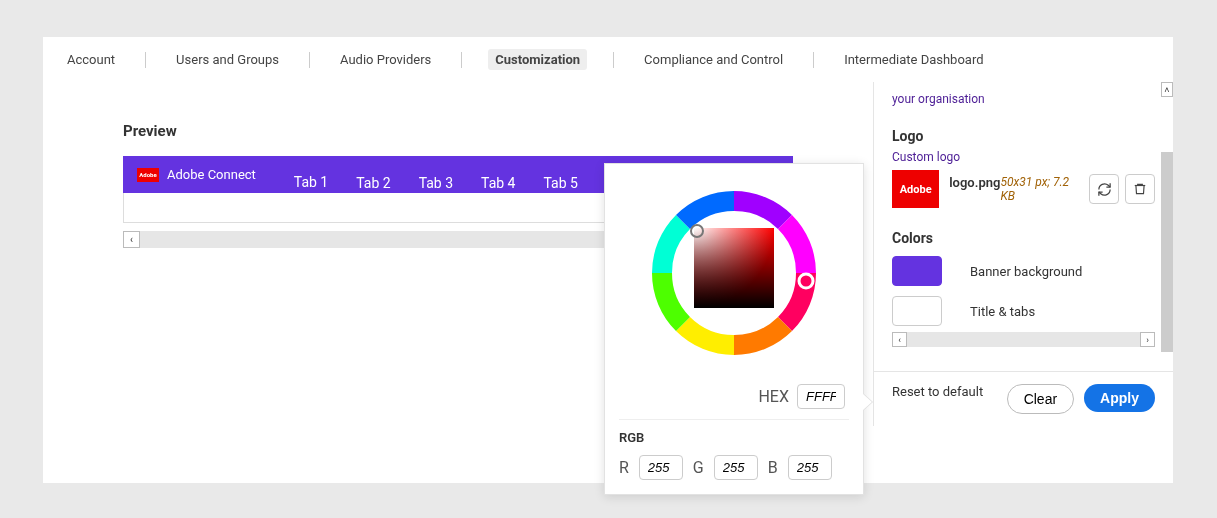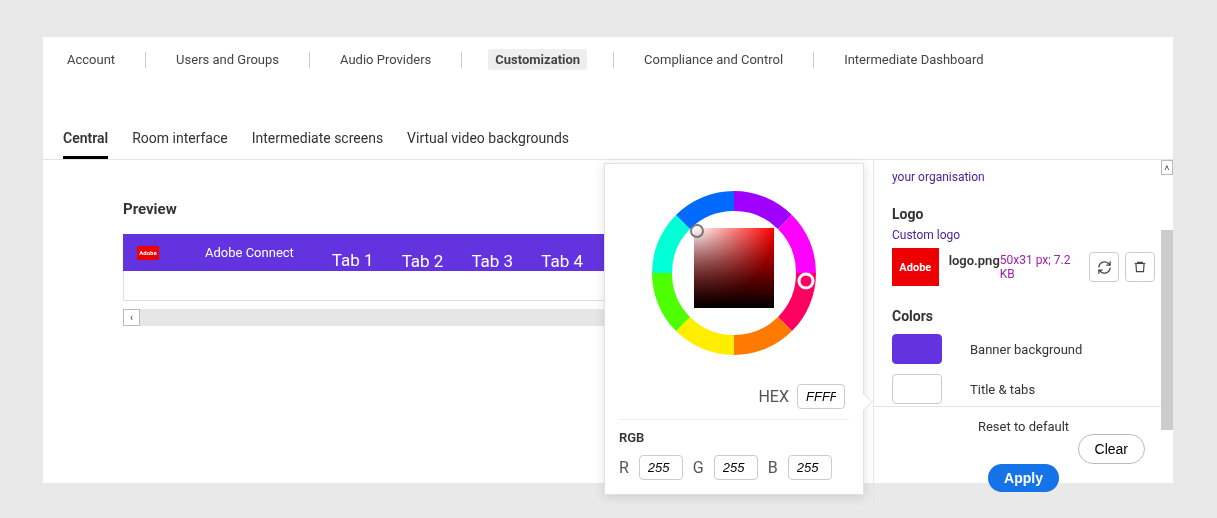--- a/index.html
+++ b/index.html
@@ -76,22 +76,22 @@
     align-items: center;
     height: 37px;
     color: #fff;
     font-size: 13px;
     overflow: hidden;
   }
   .adobe-logo-sm {
     width: 22px; height: 14px; background: #e00; display: inline-flex; align-items: center; justify-content: center; font-size: 6px; color: #fff; margin: 0 8px 0 14px;
     font-weight:700;
   }
-  .banner-title { margin-right: 24px; font-size: 13px; margin-left: 38px; }
-  .banner-tab { padding: 0 14px; cursor: pointer; height: 100%; display:flex; align-items:center; font-size: 17px; margin-top: 16px;}
+  .banner-title { margin-right: 24px; font-size: 13px; }
+  .banner-tab { padding: 0 14px; cursor: pointer; height: 100%; display:flex; align-items:center; font-size: 14px; margin-top: 16px;}
   .banner-tab.active { border-bottom: 2px solid #fff; }
   .preview-body {
     height: 30px;
     border: 1px solid #ddd;
     border-top: none;
     background: #fff;
   }
   .preview-scroll {
     margin-top: 8px;
     height: 17px;
@@ -120,21 +120,21 @@
     font-size: 13px;
   }
   .side-muted { color: #4c1d95; font-size: 12px; }
   .side-heading { font-weight:700; margin-top: 22px; margin-bottom:6px; font-size:14px; }
   .logo-row { display:flex; align-items:center; gap:10px; margin-top:6px;}
   .logo-thumb {
     width: 50px; height: 38px; background:#e00; color:#fff; font-size:11px; display:flex; align-items:center; justify-content:center; font-weight:700;
   }
   .logo-meta { display:flex; flex-direction:row;justify-content:space-between; }
   .logo-meta .name { font-weight:600; font-size:13px;}
-  .logo-meta .dim { color:#a21caf; font-size:12px;}
+  .logo-meta .dim { color:#a16207; font-size:12px;font-style:italic;}
   .logo-actions { margin-left:auto; display:flex; gap:6px;}
   .icon-btn {
     width:30px; height:30px; border:1px solid #ccc; border-radius:4px; display:flex; align-items:center; justify-content:center; cursor:pointer; background:#fff;
   }
   .color-row { display:flex; align-items:center; gap:28px; margin-top:10px;}
   .swatch { width:50px; height:30px; border:1px solid #ccc; border-radius:4px;}
   .swatch.purple { background:#6433e0; border-color:#6433e0;}
   .swatch.white { background:#fff;}
   .side-h-scroll {
     height:15px; display:flex; align-items:center; margin: 6px 0 0 0;
@@ -143,23 +143,22 @@
   .side-h-scroll .track{ flex:1; height:15px; background:#e6e6e6;}
   .side-v-scroll {
     position:absolute; right:0; top:0; bottom:0; width:12px;
   }
   .side-v-scroll .up{ height:15px; border:1px solid #bbb; background:#fff; font-size:9px; display:flex; align-items:center; justify-content:center; cursor:pointer;}
   .side-v-scroll .thumb{ position:absolute; top:70px; width:12px; height:200px; background:#ccc;}
   .side-footer {
     border-top:1px solid #e5e5e5;
     padding: 12px 18px;
     display:flex;
-    align-items:center;
+    align-items:flex-start;
     font-size:13px;
-    flex-direction:column;
   }
   .btn { padding:6px 16px; border-radius:16px; cursor:pointer; font-size:14px;}
   .btn-clear { border:1px solid #bbb; background:#fff; margin-left:auto; margin-right:10px;}
   .btn-apply { border:none; background:#1473e6; color:#fff; font-weight:600;}
 
   
   .color-picker {
     position:absolute;
     top: 163px;
     left: 604px;
@@ -201,26 +200,20 @@
     <span class="sep"></span>
     <span class="nav-item">Audio Providers</span>
     <span class="sep"></span>
     <span class="nav-item active">Customization</span>
     <span class="sep"></span>
     <span class="nav-item">Compliance and Control</span>
     <span class="sep"></span>
     <span class="nav-item">Intermediate Dashboard</span>
   </div>
 
-  <div class="sub-tabs">
-    <span class="sub-tab active">Central</span>
-    <span class="sub-tab">Room interface</span>
-    <span class="sub-tab">Intermediate screens</span>
-    <span class="sub-tab">Virtual video backgrounds</span>
-  </div>
 
   <div class="main-content">
 
     <div class="preview-pane">
       <div class="preview-title">Preview</div>
       <div class="banner">
         <span class="adobe-logo-sm">Adobe</span>
         <span class="banner-title">Adobe Connect</span>
         <span class="banner-tab active">Tab 1</span>
         <span class="banner-tab">Tab 2</span>

